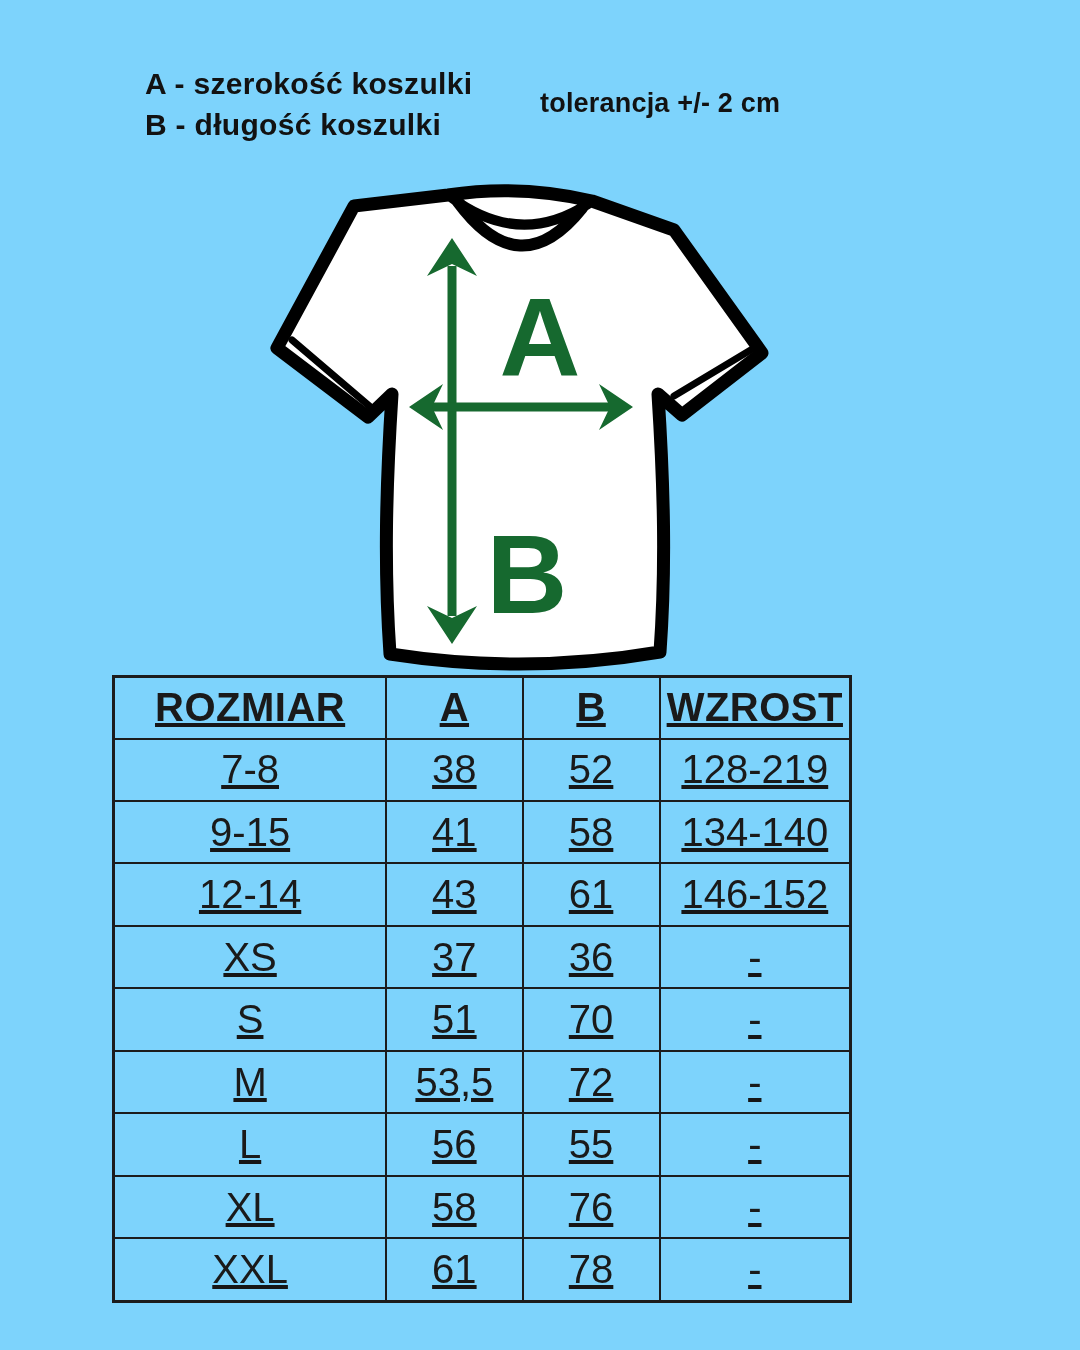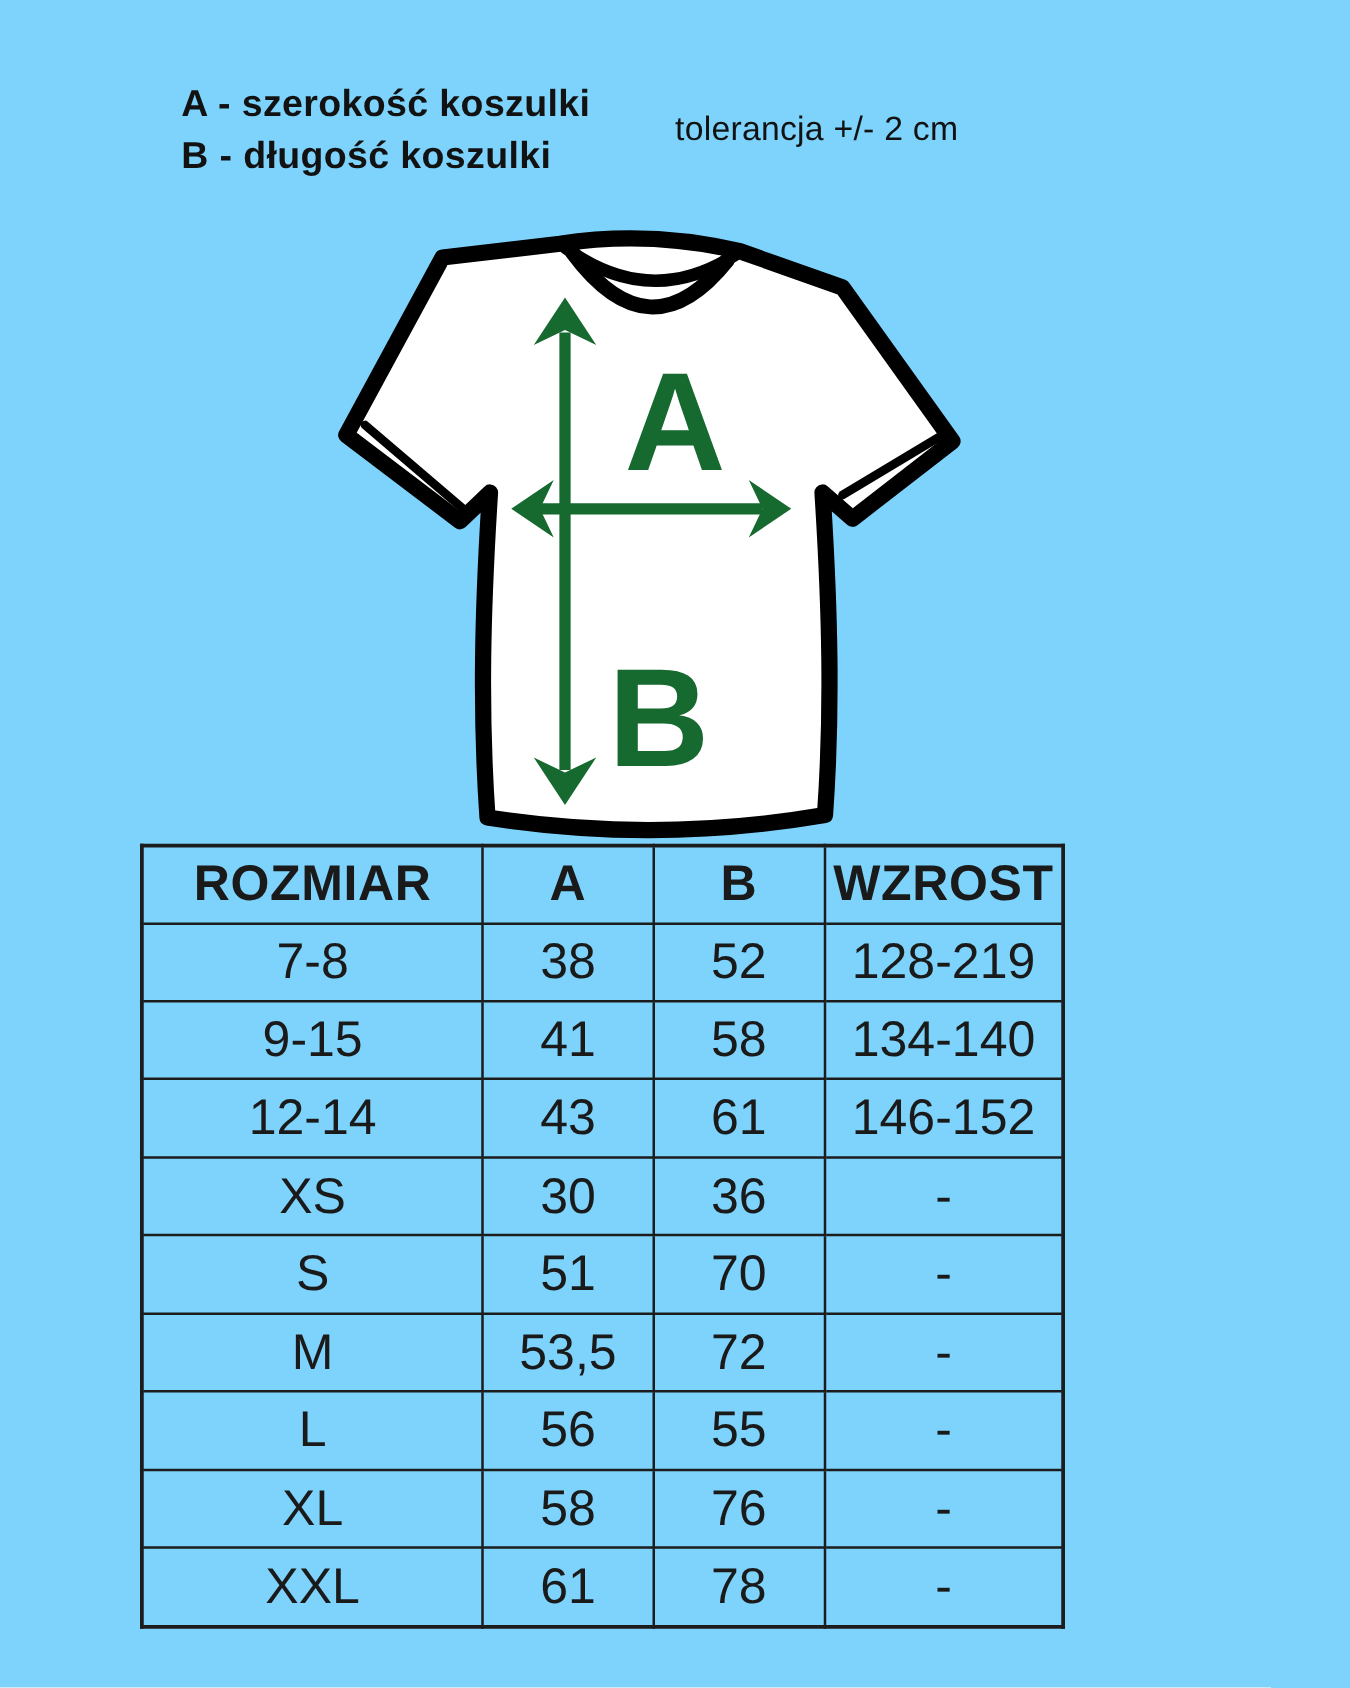--- a/index.html
+++ b/index.html
@@ -7,28 +7,29 @@
     position:relative;width:1080px;height:1350px;background:#7dd3fc;
     font-family:"Liberation Sans",sans-serif;color:#161616;overflow:hidden;
   }
   .legend{
     position:absolute;left:145px;top:63px;
     font-size:30px;font-weight:700;line-height:41px;color:#121212;
     letter-spacing:0.3px;
   }
   .tolerance{
     position:absolute;left:540px;top:88px;
-    font-size:27px;font-weight:400;color:#121212;letter-spacing:0.2px;
+    font-size:27px;font-weight:700;color:#121212;letter-spacing:0.2px;
   }
   .figure{position:absolute;left:262px;top:168px;width:540px;height:510px;}
   .figure svg{display:block;width:100%;height:100%;}
   .size-table{
     position:absolute;left:112px;top:675px;width:740px;height:628px;
     border-collapse:collapse;table-layout:fixed;text-align:center;
     border:3px solid #1c1c1c;
+    text-decoration:underline;
   }
   .size-table th,.size-table td{
     border:2px solid #1c1c1c;padding:0;vertical-align:middle;
     font-size:40px;color:#1a1a1a;
   }
   .size-table th{font-weight:700;letter-spacing:0.5px;}
   .size-table td{font-weight:400;margin-top:30px;}
   .size-table thead tr{height:62px;}
 </style>
 </head>
@@ -116,21 +117,21 @@
         <td>134-140</td>
       </tr>
       <tr>
         <td>12-14</td>
         <td>43</td>
         <td>61</td>
         <td>146-152</td>
       </tr>
       <tr>
         <td>XS</td>
-        <td>30</td>
+        <td>37</td>
         <td>36</td>
         <td>-</td>
       </tr>
       <tr>
         <td>S</td>
         <td>51</td>
         <td>70</td>
         <td>-</td>
       </tr>
       <tr>

